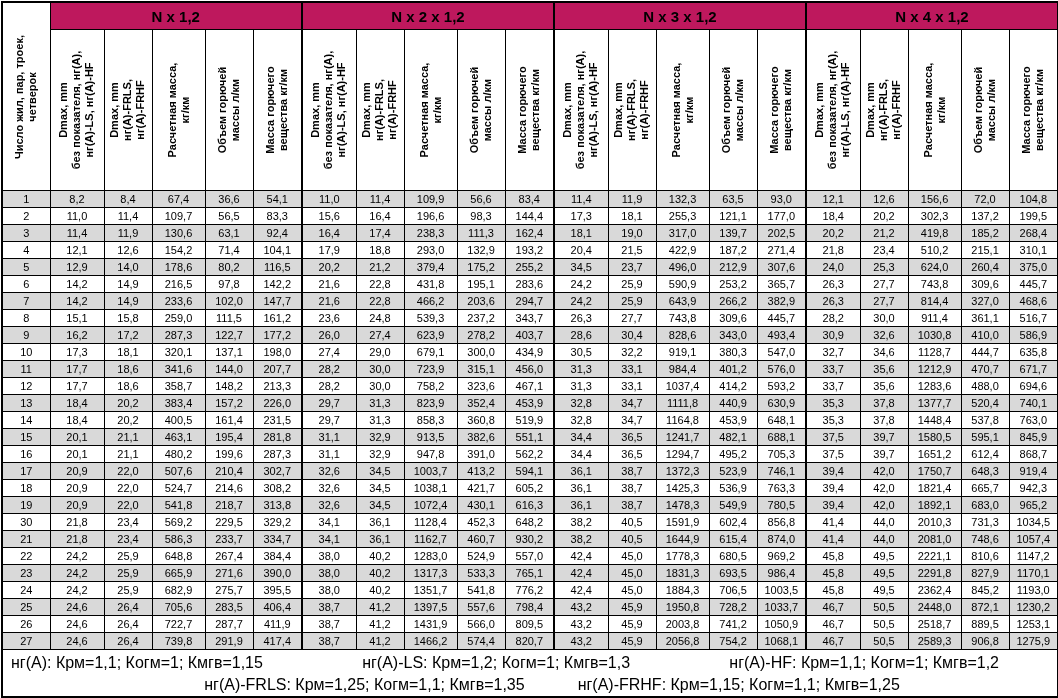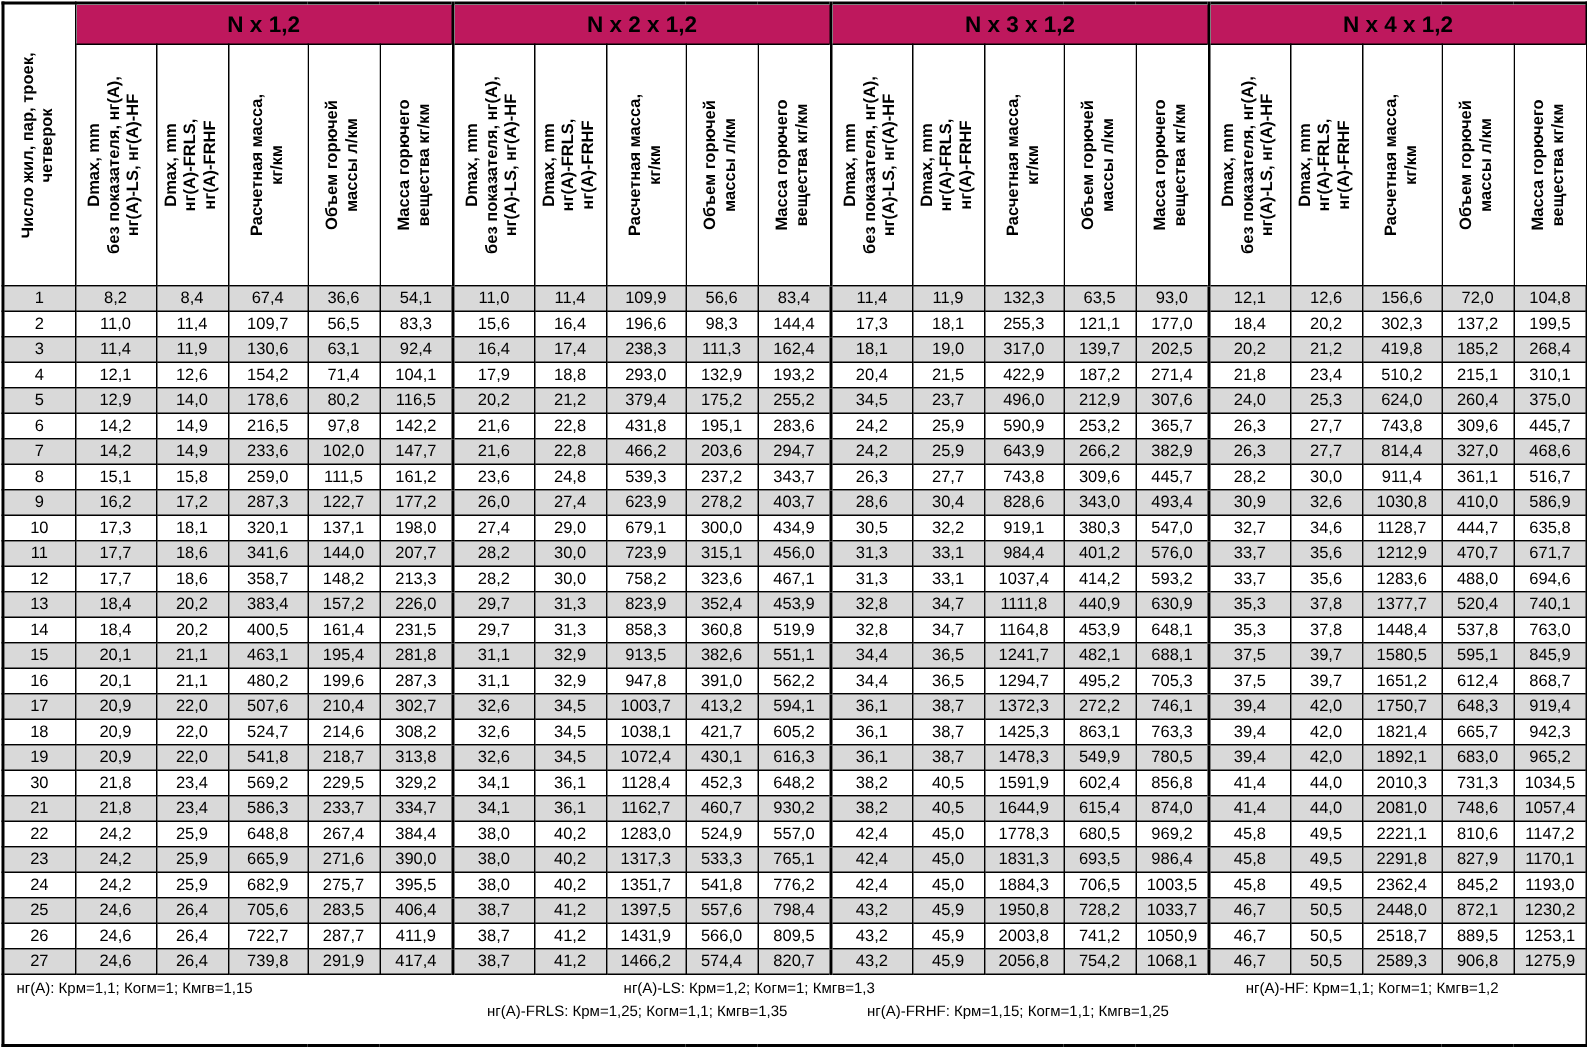--- a/index.html
+++ b/index.html
@@ -8,21 +8,21 @@
   th,td{border:1px solid #000;overflow:hidden;}
   .gsep{border-left:2px solid #000;}
   th.group{height:26px;font-size:15px;font-weight:bold;text-align:center;background:#be185d;padding:0;}
   th.sub{height:160px;position:relative;background:#fff;padding:0;}
   th.corner{position:relative;background:#fff;padding:0;}
   .rot{position:absolute;top:50%;left:50%;width:156px;transform:translate(-50%,-50%) rotate(-90deg);
        text-align:center;font-size:11px;font-weight:bold;line-height:1.2;white-space:pre-line;}
   th.corner .rot{width:182px;}
   tbody td{height:16px;font-size:11px;text-align:center;padding:0;background:#fff;}
   tbody tr.shade td{background:#d9d9d9;}
-  tfoot td{height:46px;font-size:10px;padding:0;vertical-align:top;background:#fff;}
+  tfoot td{height:46px;font-size:16px;padding:0;vertical-align:top;background:#fff;}
   .fline1{display:flex;justify-content:space-between;padding:4px 58px 0 8px;}
   .fline2{display:flex;justify-content:center;gap:53px;padding-top:4px;padding-left:44px;}
 </style>
 </head>
 <body>
 
 <table class="main">
   <colgroup>
     <col style="width:48px">
     <col style="width:54px">
@@ -525,21 +525,21 @@
         <td>210,4</td>
         <td>302,7</td>
         <td class="gsep">32,6</td>
         <td>34,5</td>
         <td>1003,7</td>
         <td>413,2</td>
         <td>594,1</td>
         <td class="gsep">36,1</td>
         <td>38,7</td>
         <td>1372,3</td>
-        <td>272,2</td>
+        <td>523,9</td>
         <td>746,1</td>
         <td class="gsep">39,4</td>
         <td>42,0</td>
         <td>1750,7</td>
         <td>648,3</td>
         <td>919,4</td>
       </tr>
       <tr>
         <td>18</td>
         <td>20,9</td>
@@ -548,21 +548,21 @@
         <td>214,6</td>
         <td>308,2</td>
         <td class="gsep">32,6</td>
         <td>34,5</td>
         <td>1038,1</td>
         <td>421,7</td>
         <td>605,2</td>
         <td class="gsep">36,1</td>
         <td>38,7</td>
         <td>1425,3</td>
-        <td>863,1</td>
+        <td>536,9</td>
         <td>763,3</td>
         <td class="gsep">39,4</td>
         <td>42,0</td>
         <td>1821,4</td>
         <td>665,7</td>
         <td>942,3</td>
       </tr>
       <tr class="shade">
         <td>19</td>
         <td>20,9</td>

